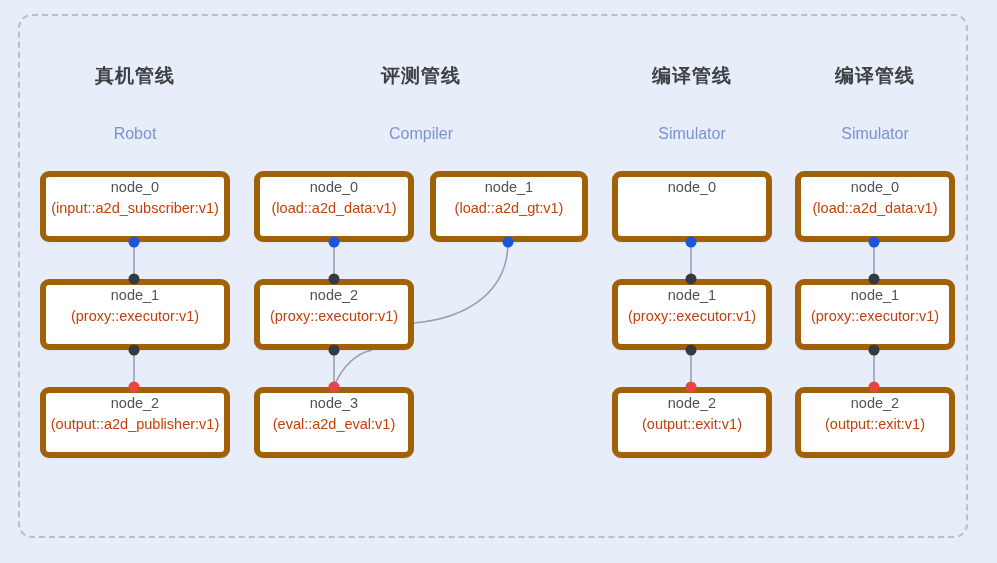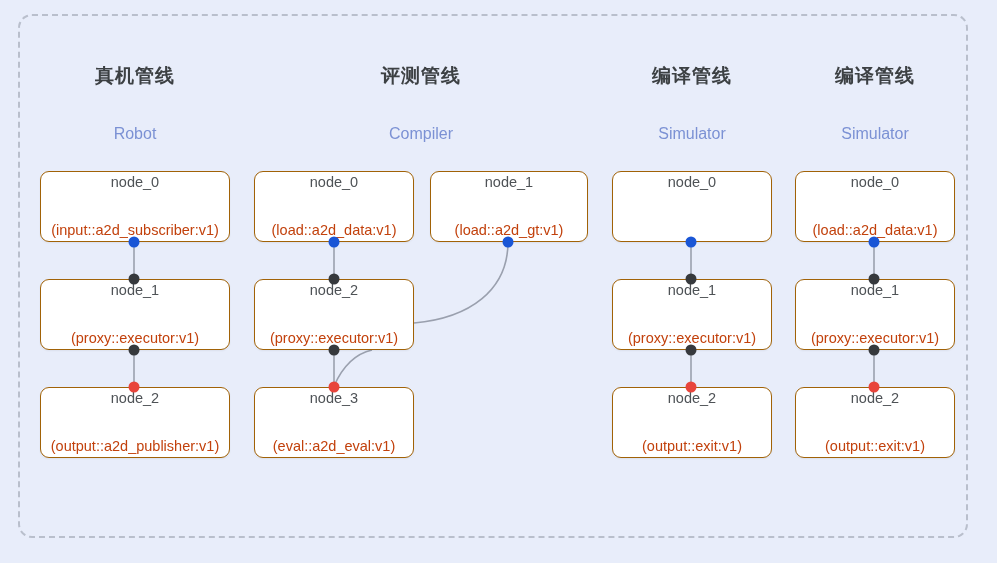--- a/index.html
+++ b/index.html
@@ -36,27 +36,27 @@
     text-align:center;
     font-size:16px;
     font-weight:400;
     color:#7b91d4;
     white-space:nowrap;
   }
   .node{
     position:absolute;
     box-sizing:border-box;
     background:#ffffff;
-    border:1px solid #a16207;
+    border:6px solid #a16207;
     border-radius:9px;
     box-shadow:0 1px 2px rgba(60,64,67,0.07);
     display:flex;
     flex-direction:column;
     align-items:center;
-    justify-content:space-between;
+    justify-content:flex-start;
     height:71px;
   }
   .node-name{
     font-size:14.5px;
     color:#4e5256;
     line-height:21px;
     white-space:nowrap;
   }
   .node-sig{
     font-size:14.5px;

